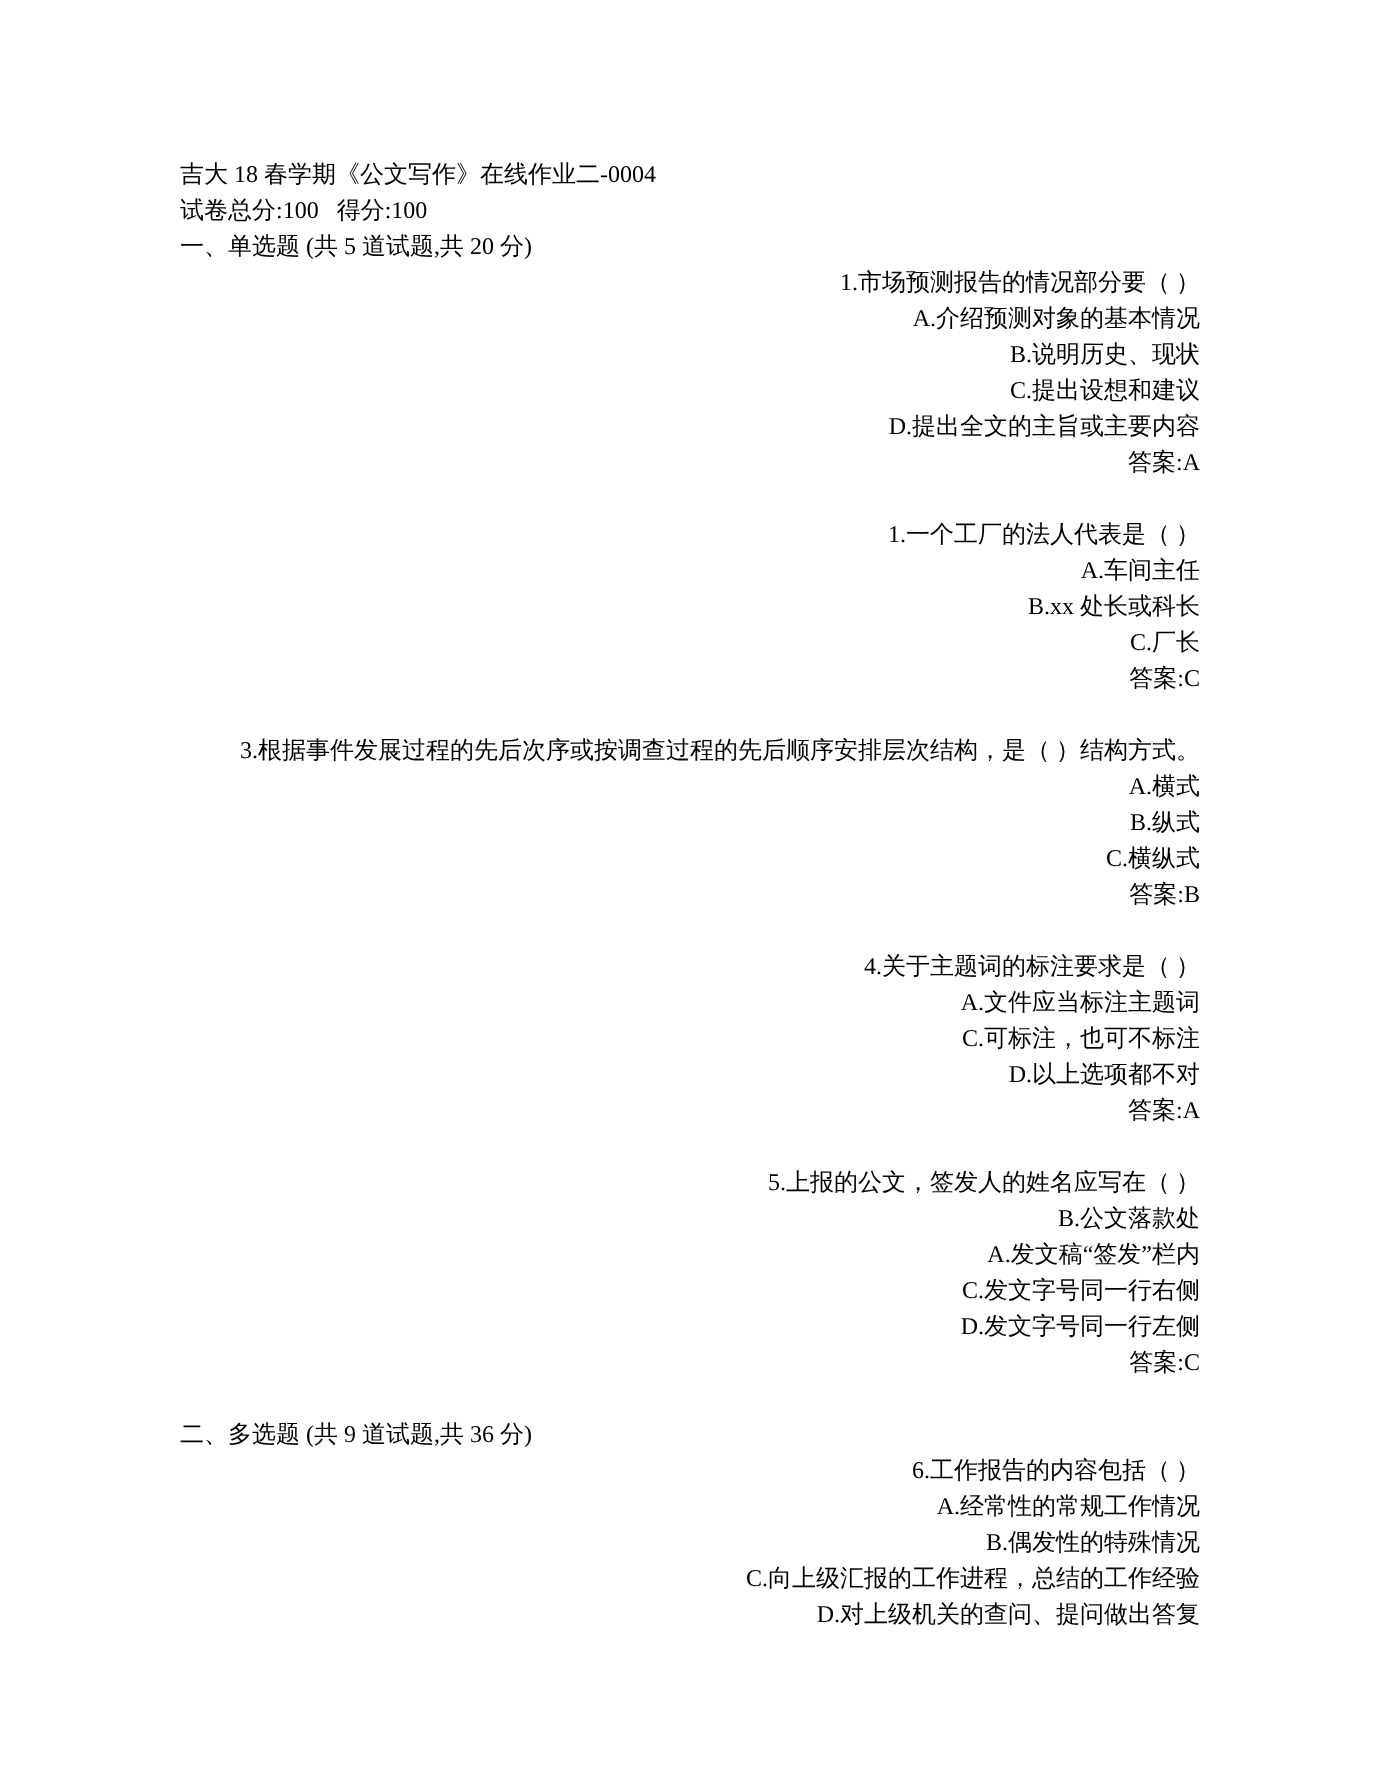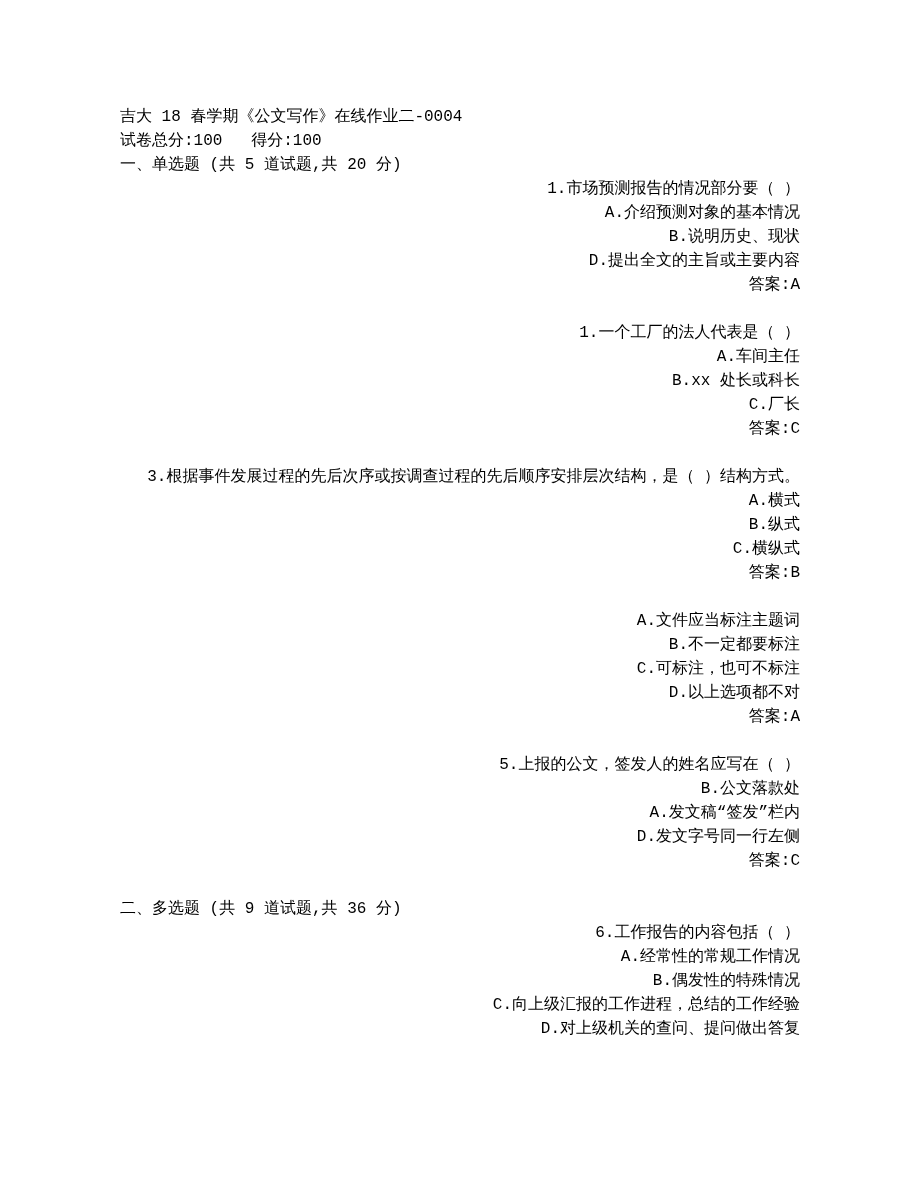--- a/index.html
+++ b/index.html
@@ -12,21 +12,20 @@
     line-height: 1.5;
   }
   .page {
     width: 920px;
     min-height: 1191px;
     padding: 105px 120px 40px 120px;
     box-sizing: border-box;
   }
   .line {
     white-space: pre-wrap;
-    font-family: Liberation Mono, monospace;
   }
   .block {
     margin-bottom: 24px;
     text-align: right;
   }
   .header-block {
     margin-bottom: 0;
   }
 </style>
 </head>
@@ -38,20 +37,21 @@
     <div class="line">吉大 18 春学期《公文写作》在线作业二-0004</div>
     <div class="line">试卷总分:100   得分:100</div>
   </div>
 
   <div class="line">一、单选题 (共 5 道试题,共 20 分)</div>
 
   <div class="block">
     <div class="line">1.市场预测报告的情况部分要（ ）</div>
     <div class="line">A.介绍预测对象的基本情况</div>
     <div class="line">B.说明历史、现状</div>
+    <div class="line">C.提出设想和建议</div>
     <div class="line">D.提出全文的主旨或主要内容</div>
     <div class="line">答案:A</div>
   </div>
 
   <div class="block">
     <div class="line">1.一个工厂的法人代表是（ ）</div>
     <div class="line">A.车间主任</div>
     <div class="line">B.xx 处长或科长</div>
     <div class="line">C.厂长</div>
     <div class="line">答案:C</div>
@@ -59,31 +59,32 @@
 
   <div class="block">
     <div class="line">3.根据事件发展过程的先后次序或按调查过程的先后顺序安排层次结构，是（ ）结构方式。</div>
     <div class="line">A.横式</div>
     <div class="line">B.纵式</div>
     <div class="line">C.横纵式</div>
     <div class="line">答案:B</div>
   </div>
 
   <div class="block">
+    <div class="line">4.关于主题词的标注要求是（ ）</div>
     <div class="line">A.文件应当标注主题词</div>
-    <div class="line">B.不一定都要标注</div>
     <div class="line">C.可标注，也可不标注</div>
     <div class="line">D.以上选项都不对</div>
     <div class="line">答案:A</div>
   </div>
 
   <div class="block">
     <div class="line">5.上报的公文，签发人的姓名应写在（ ）</div>
     <div class="line">B.公文落款处</div>
     <div class="line">A.发文稿“签发”栏内</div>
+    <div class="line">C.发文字号同一行右侧</div>
     <div class="line">D.发文字号同一行左侧</div>
     <div class="line">答案:C</div>
   </div>
 
   <div class="line">二、多选题 (共 9 道试题,共 36 分)</div>
 
   <div class="block">
     <div class="line">6.工作报告的内容包括（ ）</div>
     <div class="line">A.经常性的常规工作情况</div>
     <div class="line">B.偶发性的特殊情况</div>

